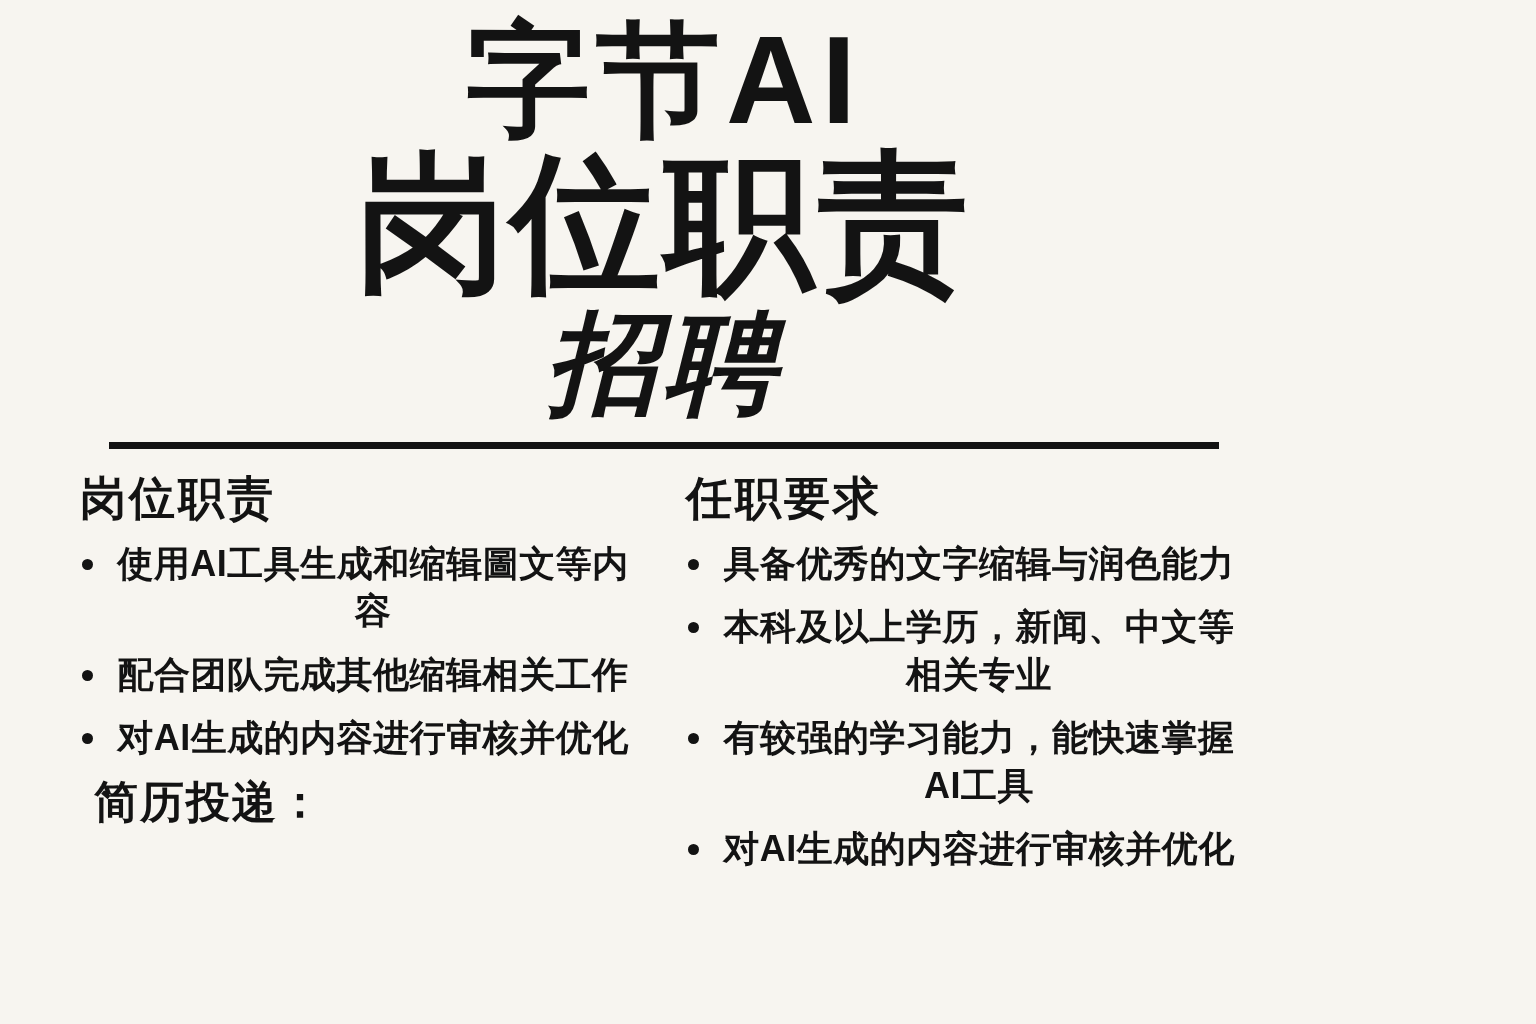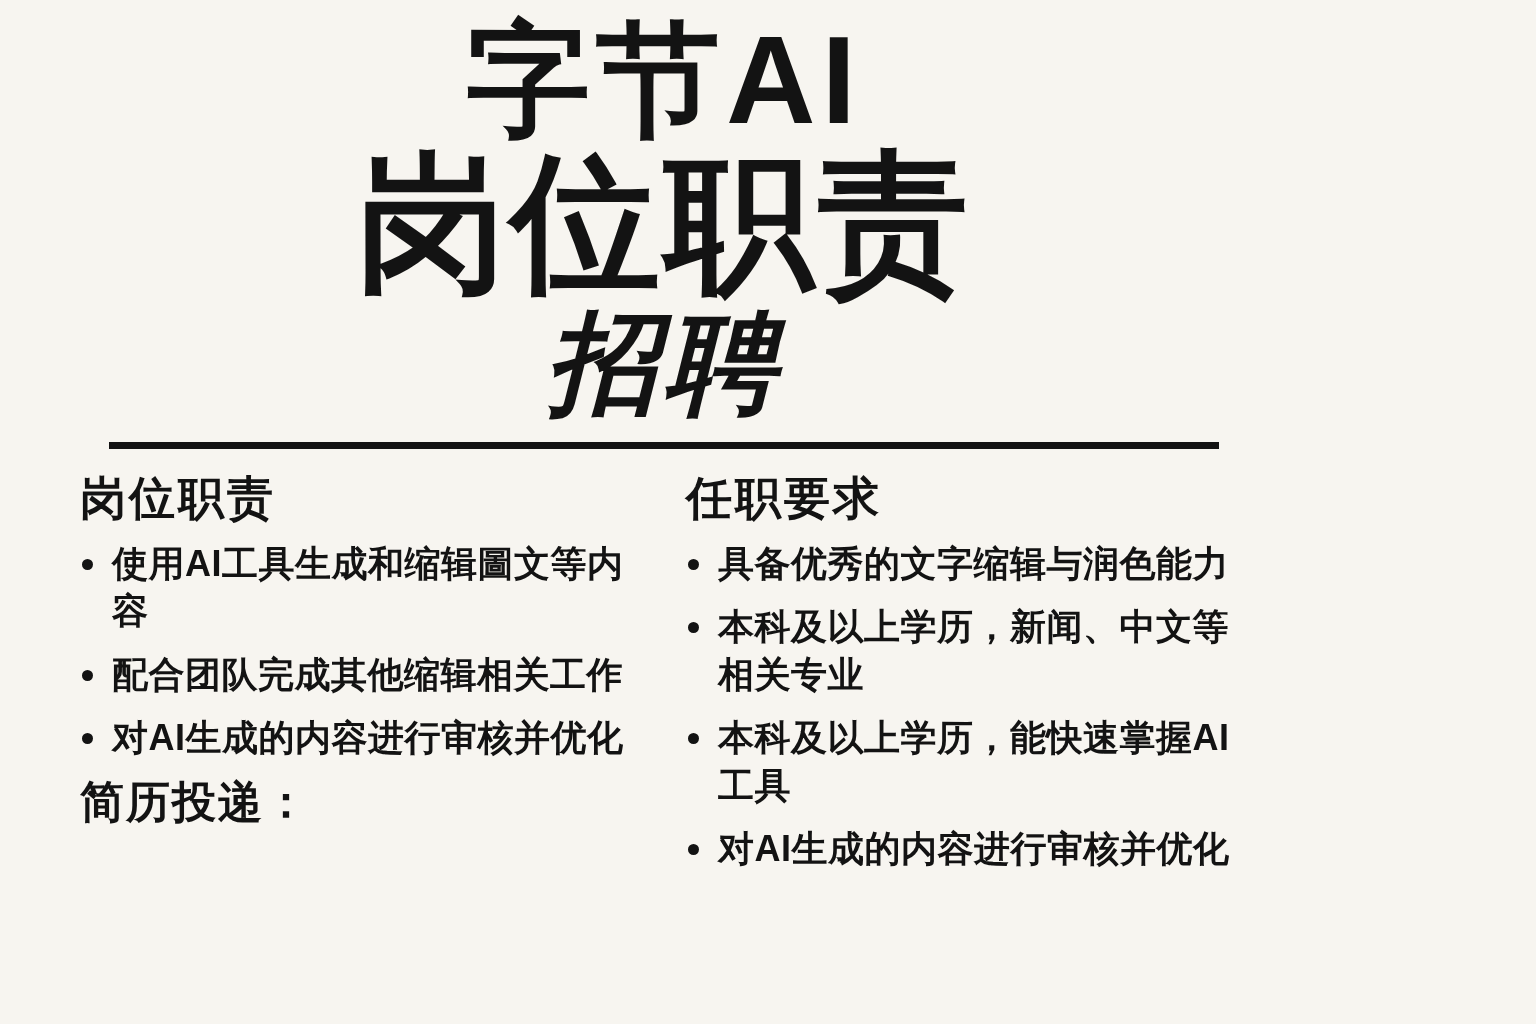--- a/index.html
+++ b/index.html
@@ -75,20 +75,21 @@
     font-size: 46px;
     font-weight: 800;
     letter-spacing: 3px;
     margin: 0 0 16px 6px;
     line-height: 1.1;
   }
   ul.bullets {
     list-style: none;
     margin: 0;
     padding: 0;
+    text-align: center;
   }
   ul.bullets li {
     position: relative;
     padding-left: 38px;
     margin-bottom: 16px;
     font-size: 36px;
     font-weight: 600;
     line-height: 1.32;
     letter-spacing: 0.5px;
   }
@@ -100,21 +101,21 @@
     width: 11px;
     height: 11px;
     background: #131313;
     border-radius: 50%;
   }
   .submit-heading {
     font-size: 44px;
     font-weight: 800;
     letter-spacing: 2px;
     margin-top: 10px;
-    margin-left: 6px;
+    margin-left: 20px;
     line-height: 1.1;
   }
 </style>
 </head>
 <body>
 
 <div class="poster">
 
   <div class="title-block">
     <div class="title-line title-line-1">字节AI</div>
@@ -134,19 +135,19 @@
         <li>对AI生成的内容进行审核并优化</li>
       </ul>
       <div class="submit-heading">简历投递：</div>
     </div>
 
     <div class="col">
       <div class="col-heading">任职要求</div>
       <ul class="bullets">
         <li>具备优秀的文字缩辑与润色能力</li>
         <li>本科及以上学历，新闻、中文等相关专业</li>
-        <li>本科及以上学历，能快速掌握AI工具</li>
+        <li>有较强的学习能力，能快速掌握AI工具</li>
         <li>对AI生成的内容进行审核并优化</li>
       </ul>
     </div>
 
   </div>
 </div>
 
 </body></html>

